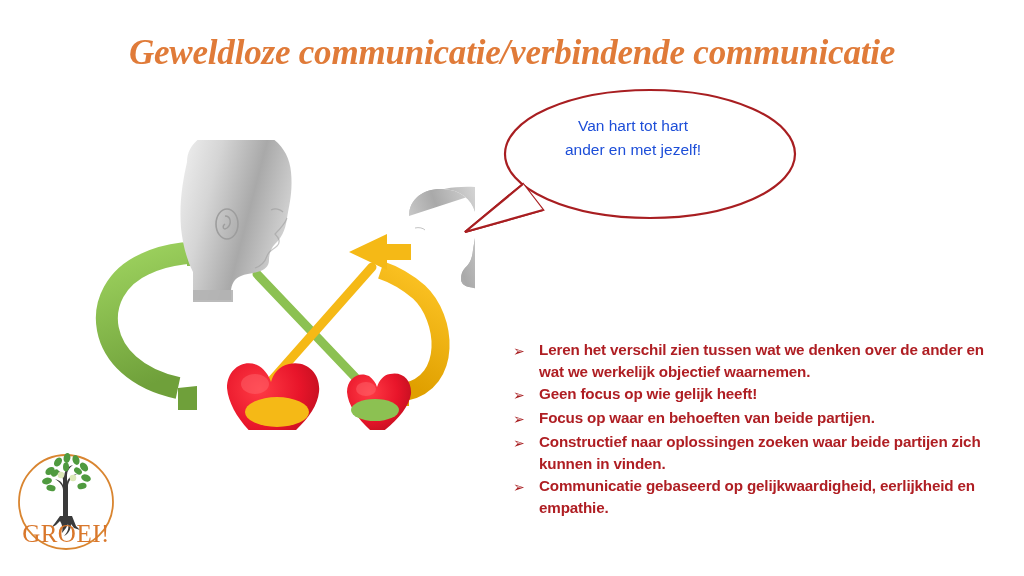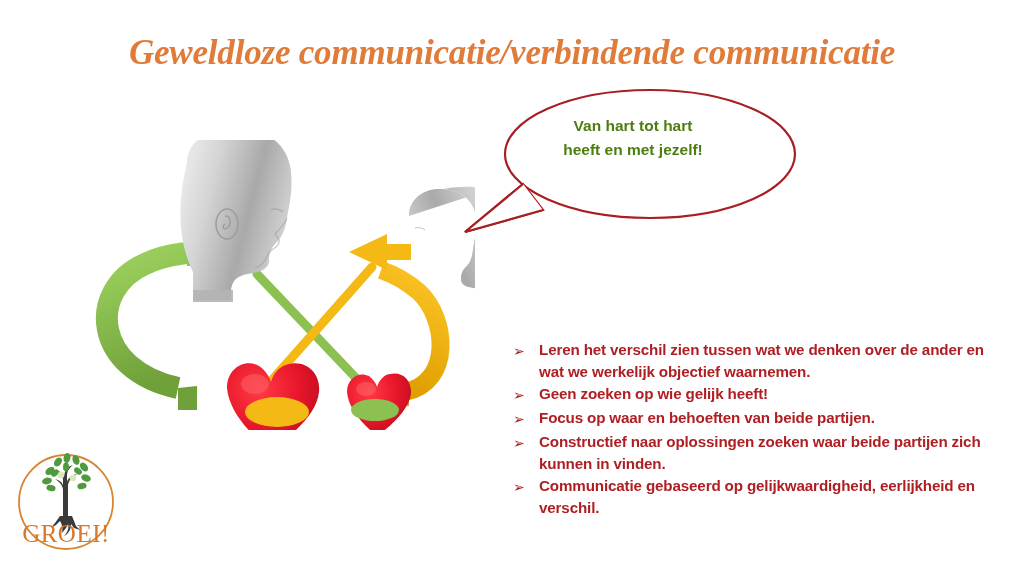--- a/index.html
+++ b/index.html
@@ -31,24 +31,24 @@
 
   
   #bubble-wrap{
     position:absolute;left:455px;top:88px;width:350px;height:150px;
   }
   #bubble-svg{position:absolute;left:0;top:0;}
   #bubble-text{
     position:absolute;
     left:72px;top:26px;width:212px;
     text-align:center;
-    color:#4d7c0f;
+    color:#1d4ed8;
     font-size:15.5px;
     line-height:24px;
-    font-weight:700;
+    font-weight:400;
   }
   #bubble-text div{white-space:nowrap;}
 
   
   #graphic{position:absolute;left:75px;top:140px;width:400px;height:290px;}
   #graphic svg{position:absolute;left:0;top:0;}
 
   
   #bullets{
     position:absolute;
@@ -88,21 +88,21 @@
   <div id="title">Geweldloze communicatie/verbindende communicatie</div>
 
   <div id="bubble-wrap">
     <svg id="bubble-svg" width="350" height="150" viewBox="0 0 350 150">
       <ellipse cx="195" cy="66" rx="145" ry="64" fill="#ffffff" stroke="#A81E21" stroke-width="2.2"></ellipse>
       <path d="M 68 96 L 10 144 L 88 122 Z" fill="#ffffff" stroke="#A81E21" stroke-width="2.2" stroke-linejoin="miter"></path>
       <path d="M 68 96 L 10 144 L 88 122" fill="#ffffff" stroke="#A81E21" stroke-width="2.2" stroke-linejoin="miter"></path>
     </svg>
     <div id="bubble-text">
       <div>Van hart tot hart</div>
-      <div>heeft en met jezelf!</div>
+      <div>ander en met jezelf!</div>
     </div>
   </div>
 
   <div id="graphic">
     <svg width="400" height="290" viewBox="0 0 400 290">
       <defs>
         <linearGradient id="headGrad" x1="0" y1="0" x2="1" y2="0.4">
           <stop offset="0" stop-color="#f2f2f2"></stop>
           <stop offset="0.35" stop-color="#d5d5d5"></stop>
           <stop offset="0.7" stop-color="#a9a9a9"></stop>
@@ -234,33 +234,33 @@
     </svg>
   </div>
 
   <div id="bullets">
     <div class="bullet">
       <span class="bullet-marker">➢</span>
       <span class="bullet-text">Leren het verschil zien tussen wat we denken over de ander en wat we werkelijk objectief waarnemen.</span>
     </div>
     <div class="bullet">
       <span class="bullet-marker">➢</span>
-      <span class="bullet-text">Geen zoeken op wie gelijk heeft!</span>
+      <span class="bullet-text">Geen focus op wie gelijk heeft!</span>
     </div>
     <div class="bullet">
       <span class="bullet-marker">➢</span>
       <span class="bullet-text">Focus op waar en behoeften van beide partijen.</span>
     </div>
     <div class="bullet">
       <span class="bullet-marker">➢</span>
       <span class="bullet-text">Constructief naar oplossingen zoeken waar beide partijen zich kunnen in vinden.</span>
     </div>
     <div class="bullet">
       <span class="bullet-marker">➢</span>
-      <span class="bullet-text">Communicatie gebaseerd op gelijkwaardigheid, eerlijkheid en verschil.</span>
+      <span class="bullet-text">Communicatie gebaseerd op gelijkwaardigheid, eerlijkheid en empathie.</span>
     </div>
   </div>
 
   <div id="logo">
     <svg width="105" height="118" viewBox="0 0 105 118">
       <circle cx="52" cy="62" r="47" fill="none" stroke="#D98530" stroke-width="1.8"></circle>
 
       <g fill="#3A3A3A">
         <path d="M 49 76 L 49 50 C 49 46 46 42 41 39 C 45 40 48 42 49 45 L 49 40
                  C 49 36 46 32 41 30 C 46 31 49 33 50 36 L 51 32 C 52 29 55 26 59 25

